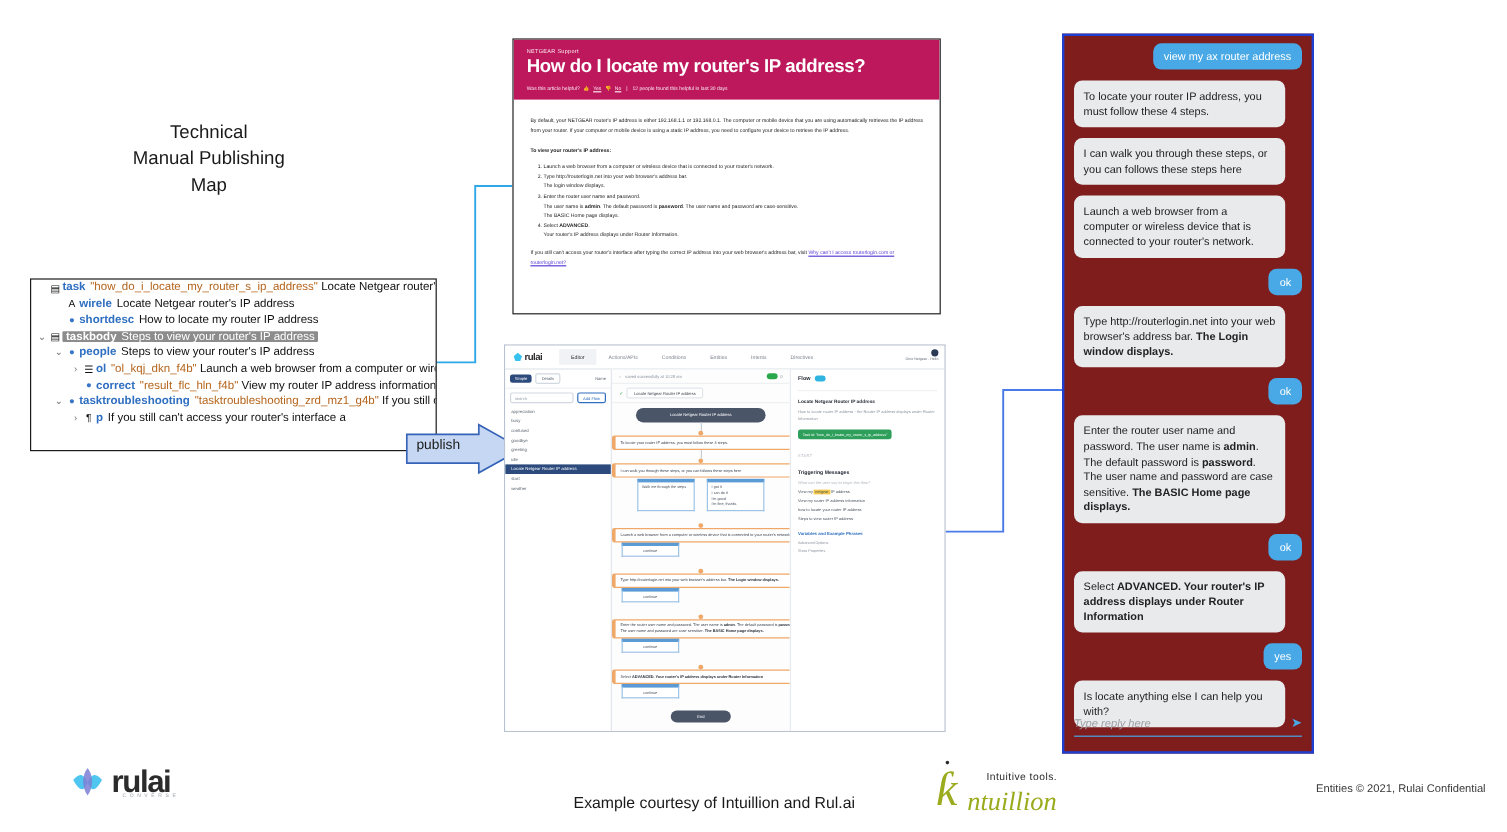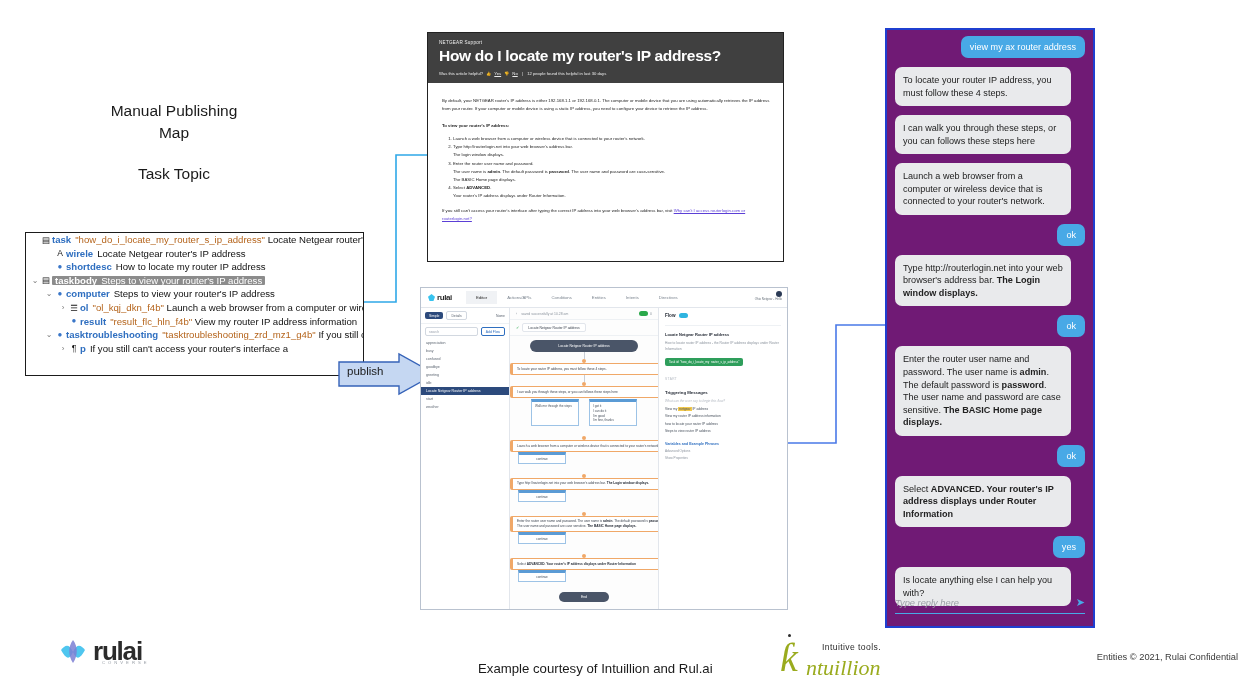--- a/index.html
+++ b/index.html
@@ -46,21 +46,21 @@
   #publish-arrow .lbl{
     position:absolute; left:10px; top:13px; width:62px;
     text-align:left; font-size:11.5px; color:#1a1a1a;
   }
 
   
   #netgear{
     left:427px; top:32px; width:355px; height:228px;
     border:1px solid #222; background:#fff; overflow:hidden;
   }
-  #ng-head{background:#404040;color:#fff;padding:7px 10px 7px 11px;}
+  #ng-head{background:#be185d;color:#fff;padding:7px 10px 7px 11px;}
   #ng-head .brand{font-size:4.6px;letter-spacing:.25px;opacity:.92;}
   #ng-head h1{margin:2px 0 6px 0;font-size:15.5px;font-weight:bold;letter-spacing:-.3px;}
   #ng-head .helpful{font-size:4.2px;opacity:.9;display:flex;gap:3px;align-items:center;}
   #ng-head .helpful u{text-decoration:underline;}
   #ng-body{padding:14px 12px 6px 14px;font-size:4.3px;line-height:1.85;color:#222;}
   #ng-body p{margin:0 0 9px 0;}
   #ng-body .h2{font-weight:bold;margin:0 0 5px 0;font-size:4.3px;}
   #ng-body ol{margin:0 0 7px 0;padding-left:11px;}
   #ng-body li{margin-bottom:.5px;}
   #ng-body .sub{display:block;}
@@ -136,21 +136,21 @@
   #ra-right .rsec{font-size:4.3px;font-weight:bold;color:#1f2530;margin-top:9px;}
   #ra-right .rph{font-size:3.3px;color:#b3b9c2;margin-top:4px;font-style:italic;}
   #ra-right .rli{font-size:3.3px;color:#47505c;margin-top:3.5px;}
   #ra-right .rli .hl{background:#f2c94c;padding:0 1px;}
   #ra-right .rlink{font-size:3.6px;color:#2f6fc0;font-weight:bold;margin-top:9px;}
   #ra-right .rsm{font-size:3.1px;color:#8b939d;margin-top:3px;}
 
   
   #chat{
     left:885px; top:28px; width:210px; height:600px;
-    border:2px solid #1f3fd0; background:#701a75; overflow:hidden;
+    border:2px solid #1f3fd0; background:#7f1d1d; overflow:hidden;
     padding:6px 8px 0 8px; box-sizing:border-box;
   }
   .bub{max-width:160px;border-radius:7px;padding:7px 8px;font-size:9.1px;
        line-height:1.38;margin-bottom:9px;}
   .bot{background:#e9eaec;color:#222;}
   .usr-wrap{display:flex;justify-content:flex-end;margin-bottom:9px;}
   .usr-sm{background:#48a9e6;color:#fff;border-radius:7px;padding:6px 9px;font-size:9.1px;}
   .bub b{font-weight:bold;}
   #chat-input{position:absolute;left:8px;right:8px;bottom:12px;
     border-bottom:1.6px solid #48a9e6;display:flex;align-items:center;padding-bottom:4px;}
@@ -173,23 +173,23 @@
 <svg class="lines">
 
   <polyline points="362,302 396,302 396,155 427,155" fill="none" stroke="#2fa8e8" stroke-width="1.6"></polyline>
 
   <polyline points="362,320 396,320 396,310 420,310" fill="none" stroke="#2fa8e8" stroke-width="1.6" opacity="0"></polyline>
 
   <polyline points="786,443 836,443 836,325 885,325" fill="none" stroke="#4a79e8" stroke-width="1.6"></polyline>
 </svg>
 
 <div class="abs" id="title-block">
+  <div>Technical</div>
   <div>Manual Publishing</div>
   <div>Map</div>
-  <div class="sub">Task Topic</div>
 </div>
 
 <div class="abs" id="dita-panel">
   <div id="dita-rows">
       <div class="tree-row" style="padding-left: 4px;">
         <span class="tw"></span>
         <span class="ticon">▤</span>
         <span><span class="tkey">task</span><span class="tq">"how_do_i_locate_my_router_s_ip_address" </span><span class="ttxt">Locate Netgear router's IP addr</span></span>
       </div>
       <div class="tree-row" style="padding-left: 18px;">
@@ -203,31 +203,31 @@
         <span><span class="tkey">shortdesc</span><span class="ttxt">How to locate my router IP address</span></span>
       </div>
       <div class="tree-row sel" style="padding-left: 4px;">
         <span class="tw">⌄</span>
         <span class="ticon">▤</span>
         <span class="sel-bg"><span class="tkey">taskbody</span><span class="ttxt">Steps to view your router's IP address</span></span>
       </div>
       <div class="tree-row" style="padding-left: 18px;">
         <span class="tw">⌄</span>
         <span class="ticon dot">●</span>
-        <span><span class="tkey">computer</span><span class="ttxt">Steps to view your router's IP address</span></span>
+        <span><span class="tkey">people</span><span class="ttxt">Steps to view your router's IP address</span></span>
       </div>
       <div class="tree-row" style="padding-left: 32px;">
         <span class="tw">›</span>
         <span class="ticon">☰</span>
         <span><span class="tkey">ol</span><span class="tq">"ol_kqj_dkn_f4b" </span><span class="ttxt">Launch a web browser from a computer or wirele</span></span>
       </div>
       <div class="tree-row" style="padding-left: 32px;">
         <span class="tw"></span>
         <span class="ticon dot">●</span>
-        <span><span class="tkey">result</span><span class="tq">"result_flc_hln_f4b" </span><span class="ttxt">View my router IP address information</span></span>
+        <span><span class="tkey">correct</span><span class="tq">"result_flc_hln_f4b" </span><span class="ttxt">View my router IP address information</span></span>
       </div>
       <div class="tree-row" style="padding-left: 18px;">
         <span class="tw">⌄</span>
         <span class="ticon dot">●</span>
         <span><span class="tkey">tasktroubleshooting</span><span class="tq">"tasktroubleshooting_zrd_mz1_g4b" </span><span class="ttxt">If you still can't a</span></span>
       </div>
       <div class="tree-row" style="padding-left: 32px;">
         <span class="tw">›</span>
         <span class="ticon">¶</span>
         <span><span class="tkey">p</span><span class="ttxt">If you still can't access your router's interface a</span></span>

